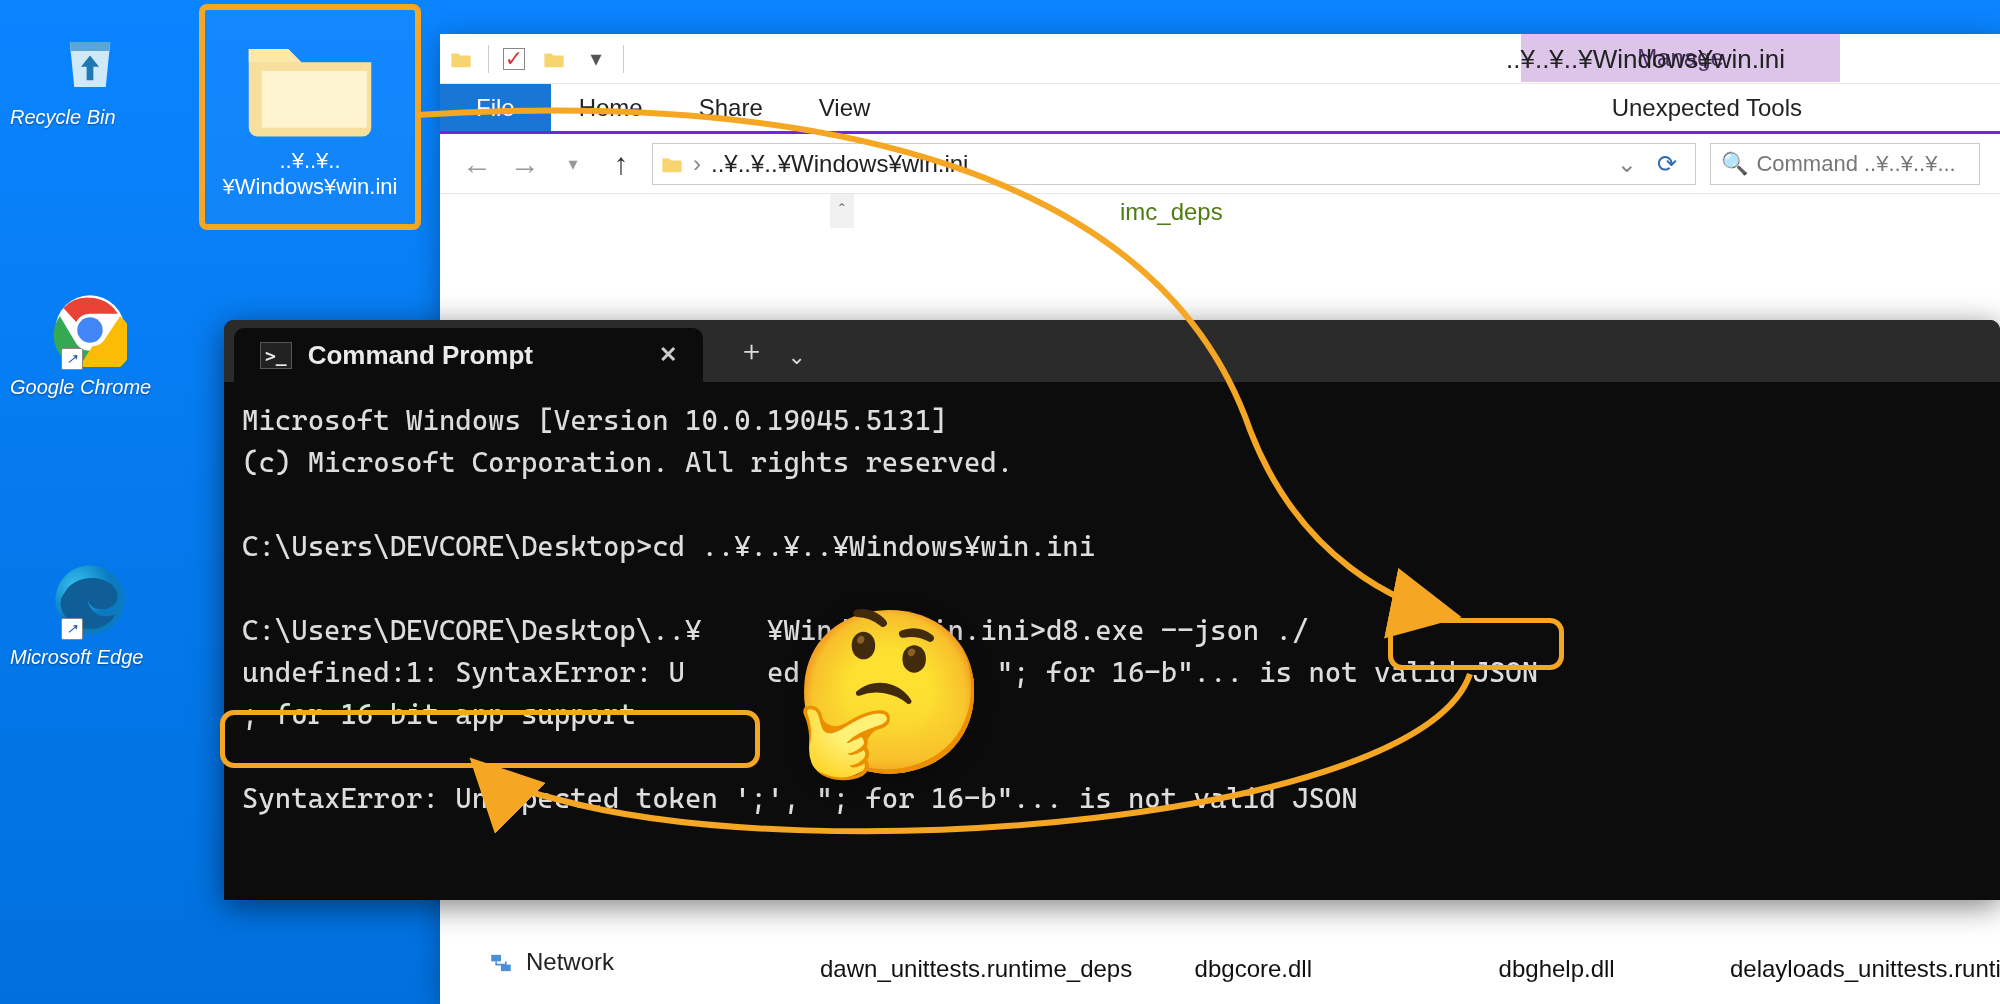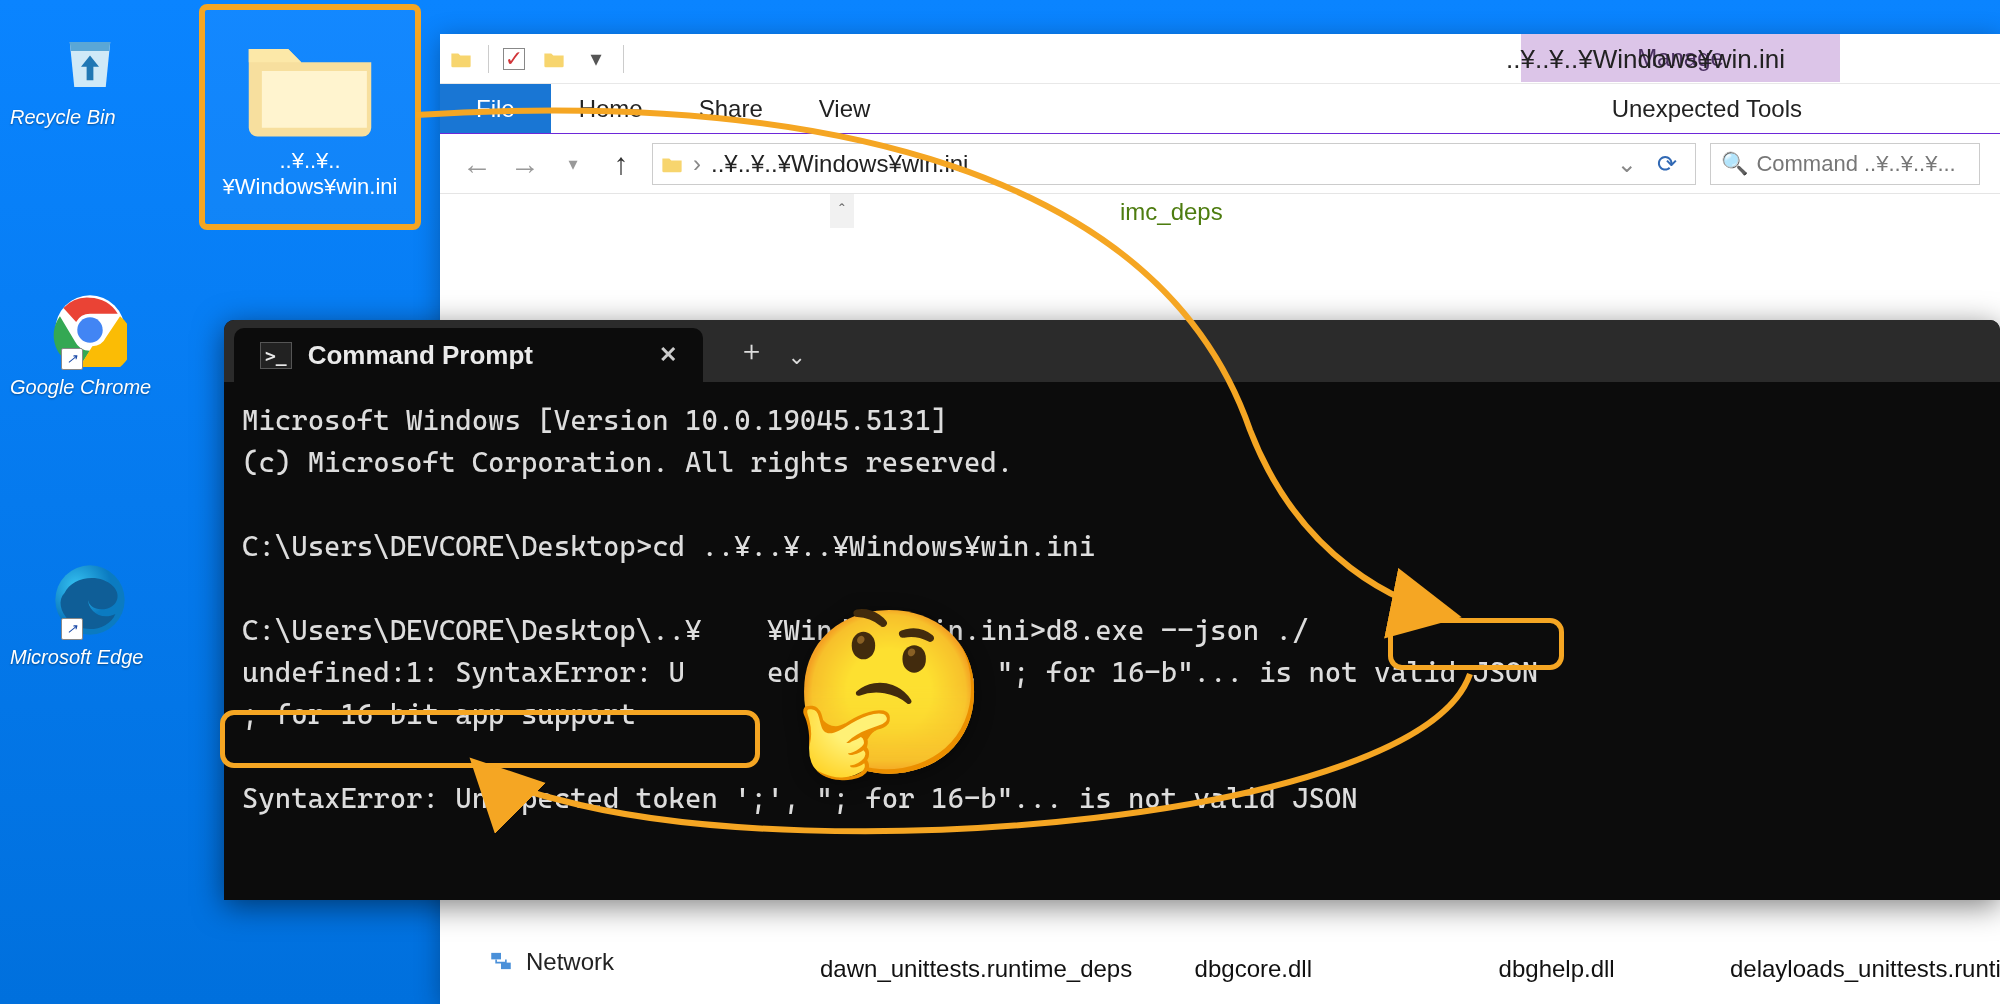--- a/index.html
+++ b/index.html
@@ -56,21 +56,21 @@
   }
   .explorer-title {
     height:50px; display:flex; align-items:center;
     font-size:22px; background:#fff;
     border-bottom:1px solid #e8e8e8;
   }
   .qa-icon { width:26px;height:26px;margin:0 8px;display:flex;align-items:center;justify-content:center;}
   .divider-v { width:1px;height:28px;background:#ccc;margin:0 6px;}
   .ribbon-tabs {
     height:50px; display:flex; align-items:stretch; font-size:24px;
-    border-bottom:1px solid #6d28d9;
+    border-bottom:3px solid #6d28d9;
   }
   .ribbon-tabs .tab {
     padding:10px 28px; color:#222; display:flex; align-items:center;
     cursor:pointer;
   }
   .ribbon-tabs .tab.file {
     background:#1976d4; color:#fff; padding:10px 36px;
   }
   .ribbon-context {
     position:absolute; right:160px; top:0; width:319px;
@@ -99,21 +99,21 @@
   .breadcrumb .chev{color:#888;}
   .refresh { padding:0 10px; color:#3169b4;}
   .searchbox {
     width:270px; height:42px; border:1px solid #ccc;
     display:flex; align-items:center; padding:0 10px; color:#777; font-size:22px;
   }
 
   .explorer-body { flex:1; position:relative; background:#fff; }
   .sidebar-entry {
     position:absolute; left:48px; bottom:28px;
-    display:flex; align-items:flex-start; gap:12px; font-size:24px; color:#222;
+    display:flex; align-items:flex-end; gap:12px; font-size:24px; color:#222;
   }
   .file-row {
     position:absolute; left:380px; right:10px; bottom:20px;
     display:flex; justify-content:space-between; font-size:24px; color:#111;
   }
   .file-item { text-align:center; width:260px; line-height:1.2; }
   .top-partial {
     position:absolute; top:4px; left:680px;
     font-size:24px; color:#4d7c0f;
   }

